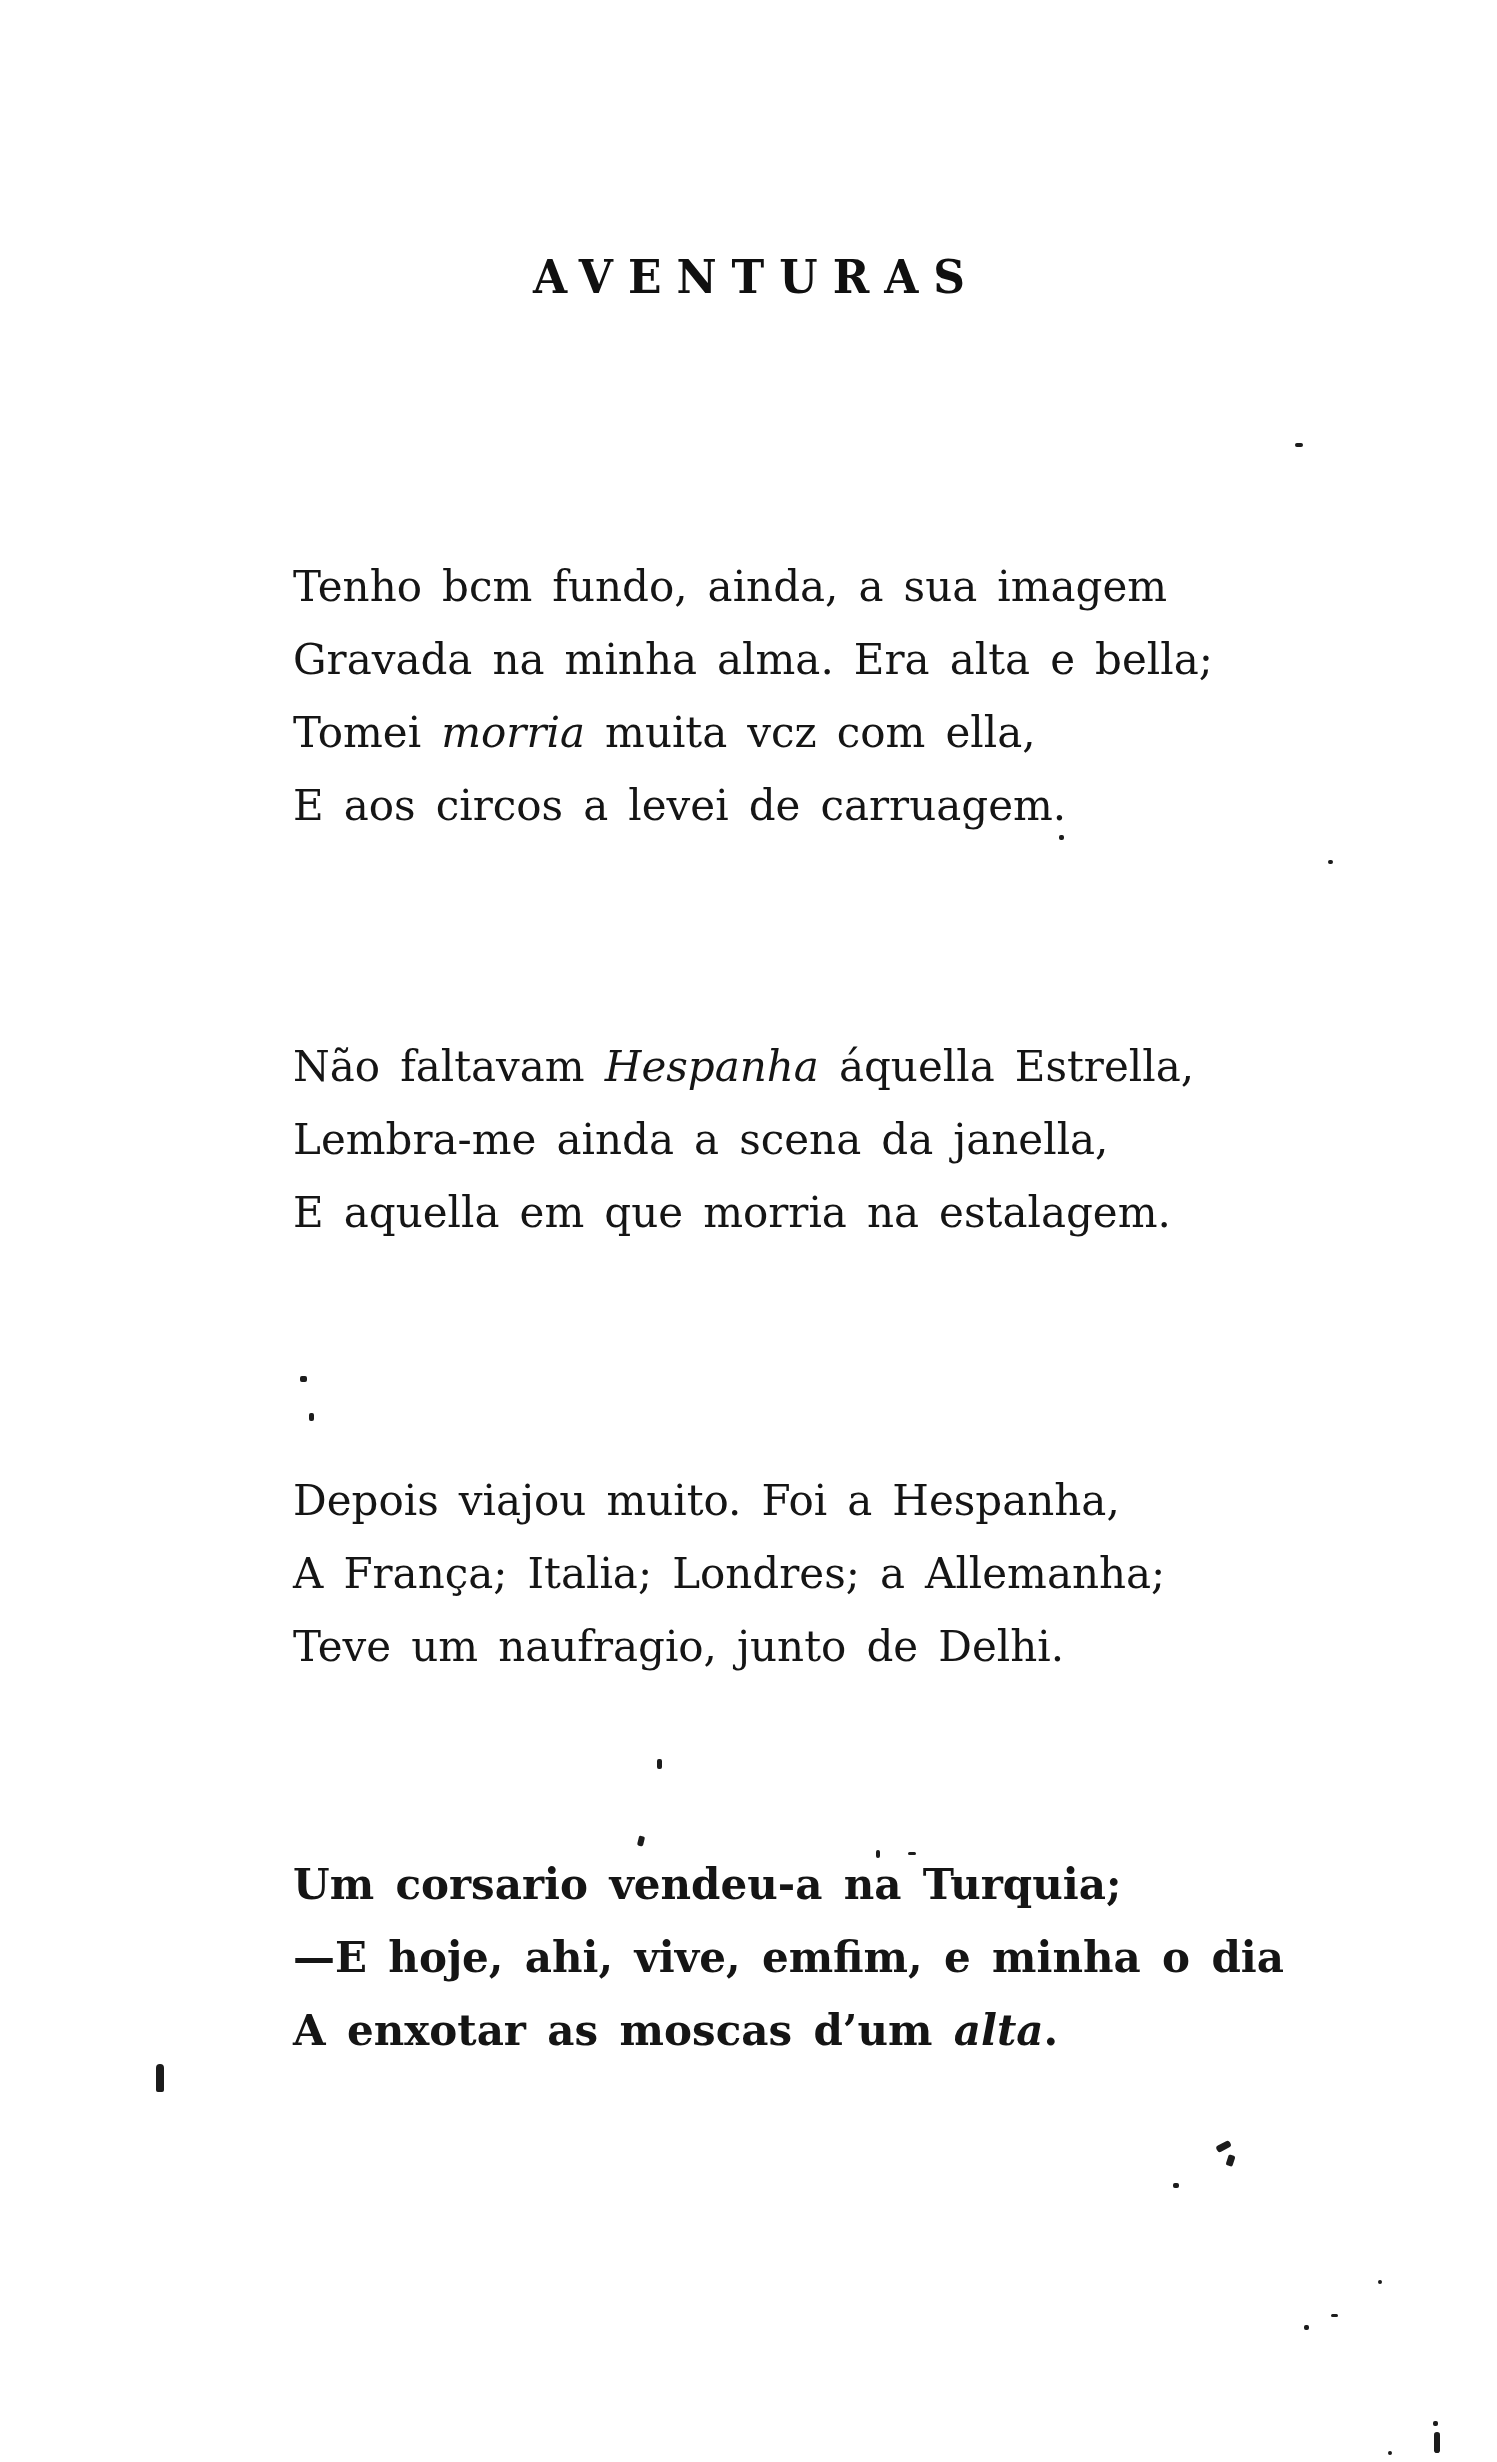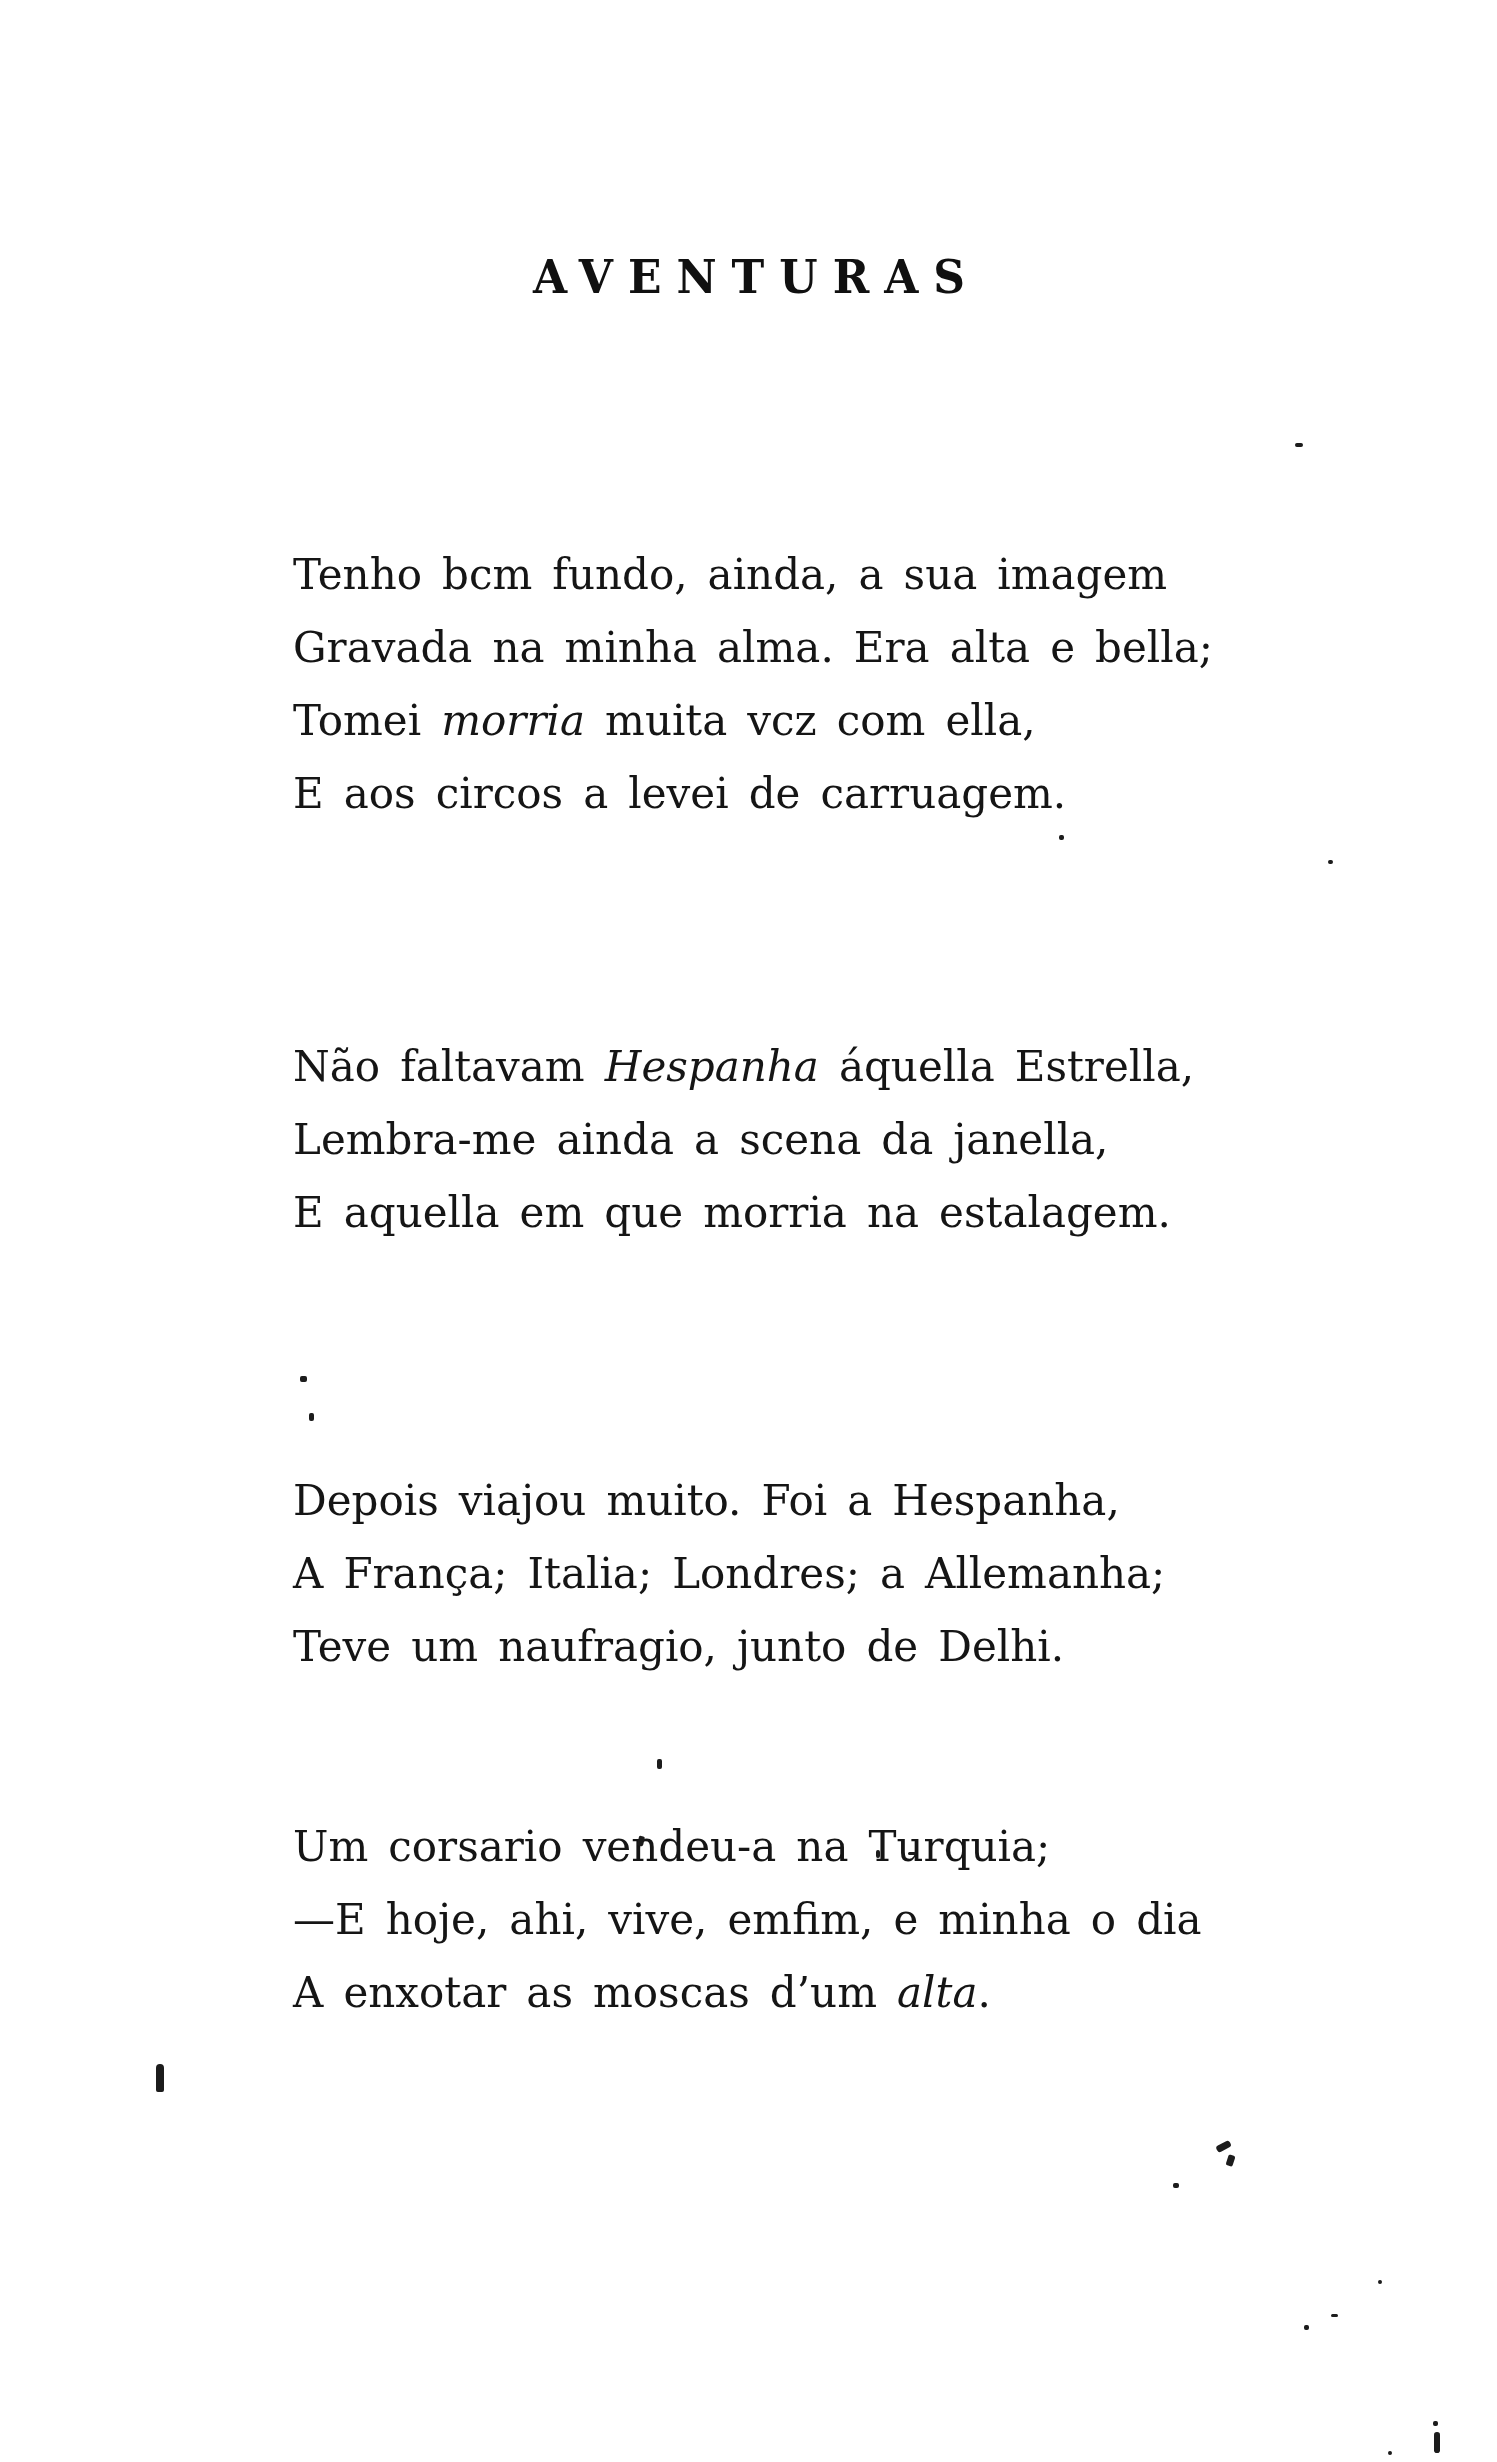--- a/index.html
+++ b/index.html
@@ -30,24 +30,24 @@
     letter-spacing: 0.34em;
     text-indent: 0.34em; 
     color: #101010;
     transform: scaleY(1.06);
   }
   .stanza {
     position: absolute;
     left: 293px;
     width: 1032px;
   }
-  .stanza-1 { top: 538px; }
+  .stanza-1 { top: 550px; }
   .stanza-2 { top: 1030px; }
   .stanza-3 { top: 1464px; }
-  .stanza-4 { top: 1810px; }
+  .stanza-4 { top: 1848px; font-weight: bold; }
   .line {
     font-size: 42px;
     line-height: 73px;
     white-space: nowrap;
     word-spacing: 0.16em;
     color: #151515;
   }
   .seg { font-style: normal; }
   .it  { font-style: italic; }
   

